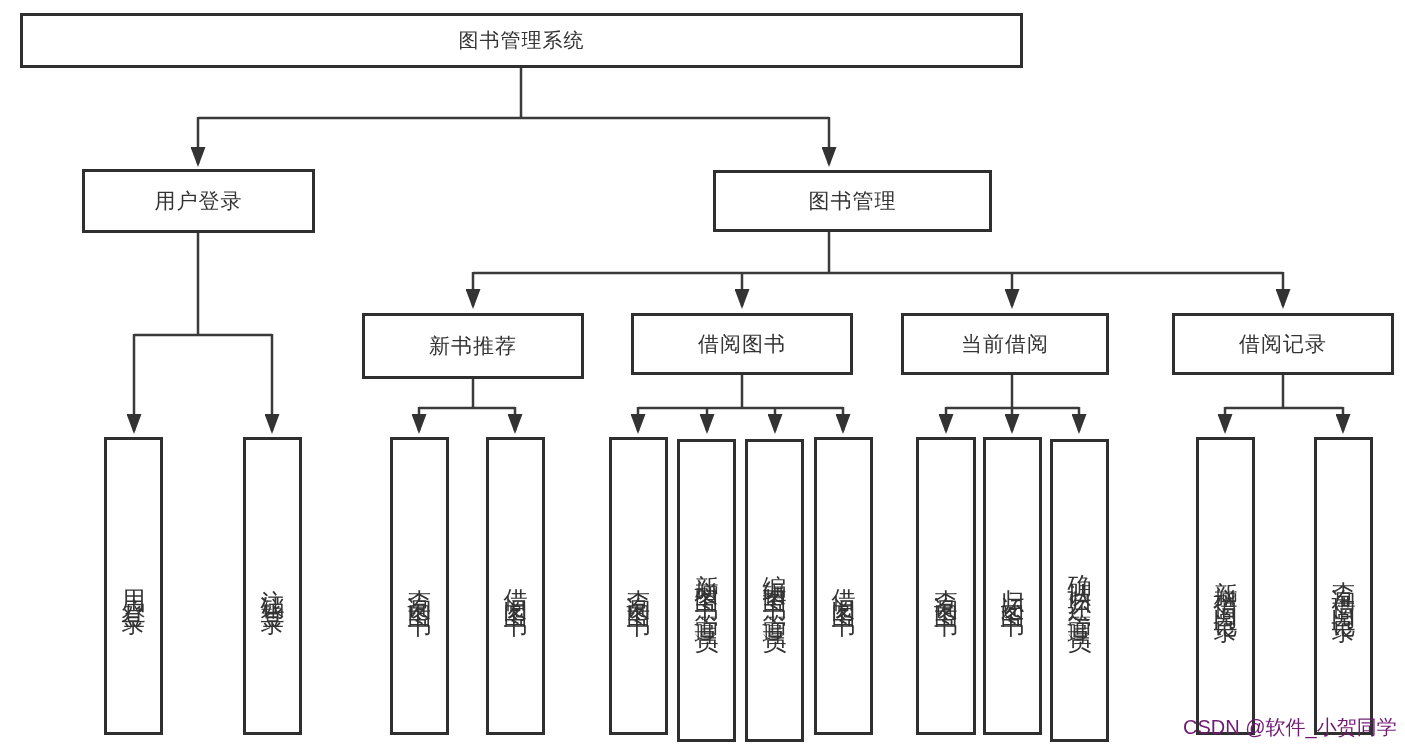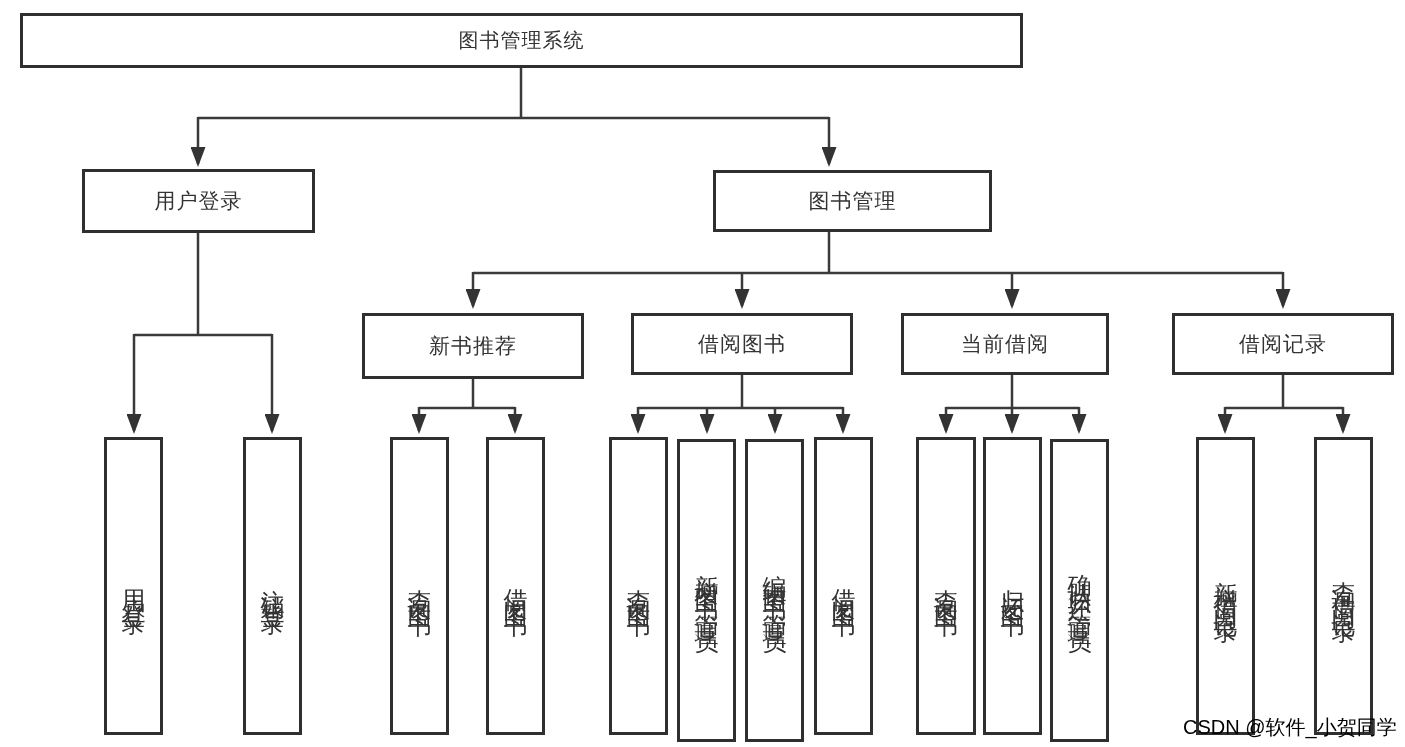--- a/index.html
+++ b/index.html
@@ -29,21 +29,21 @@
     text-orientation:mixed;
     font-size:24px;
     letter-spacing:8px;
     line-height:1;
     color:#333333;
   }
   .watermark{
     position:absolute;
     left:1183px;top:714px;
     font-size:20px;
-    color:#000000;
+    color:#701a75;
     white-space:nowrap;
     z-index:5;
   }
 </style>
 </head>
 <body>
 
 <div class="stage">
 
   <svg class="wires" width="1405" height="747" viewBox="0 0 1405 747">

